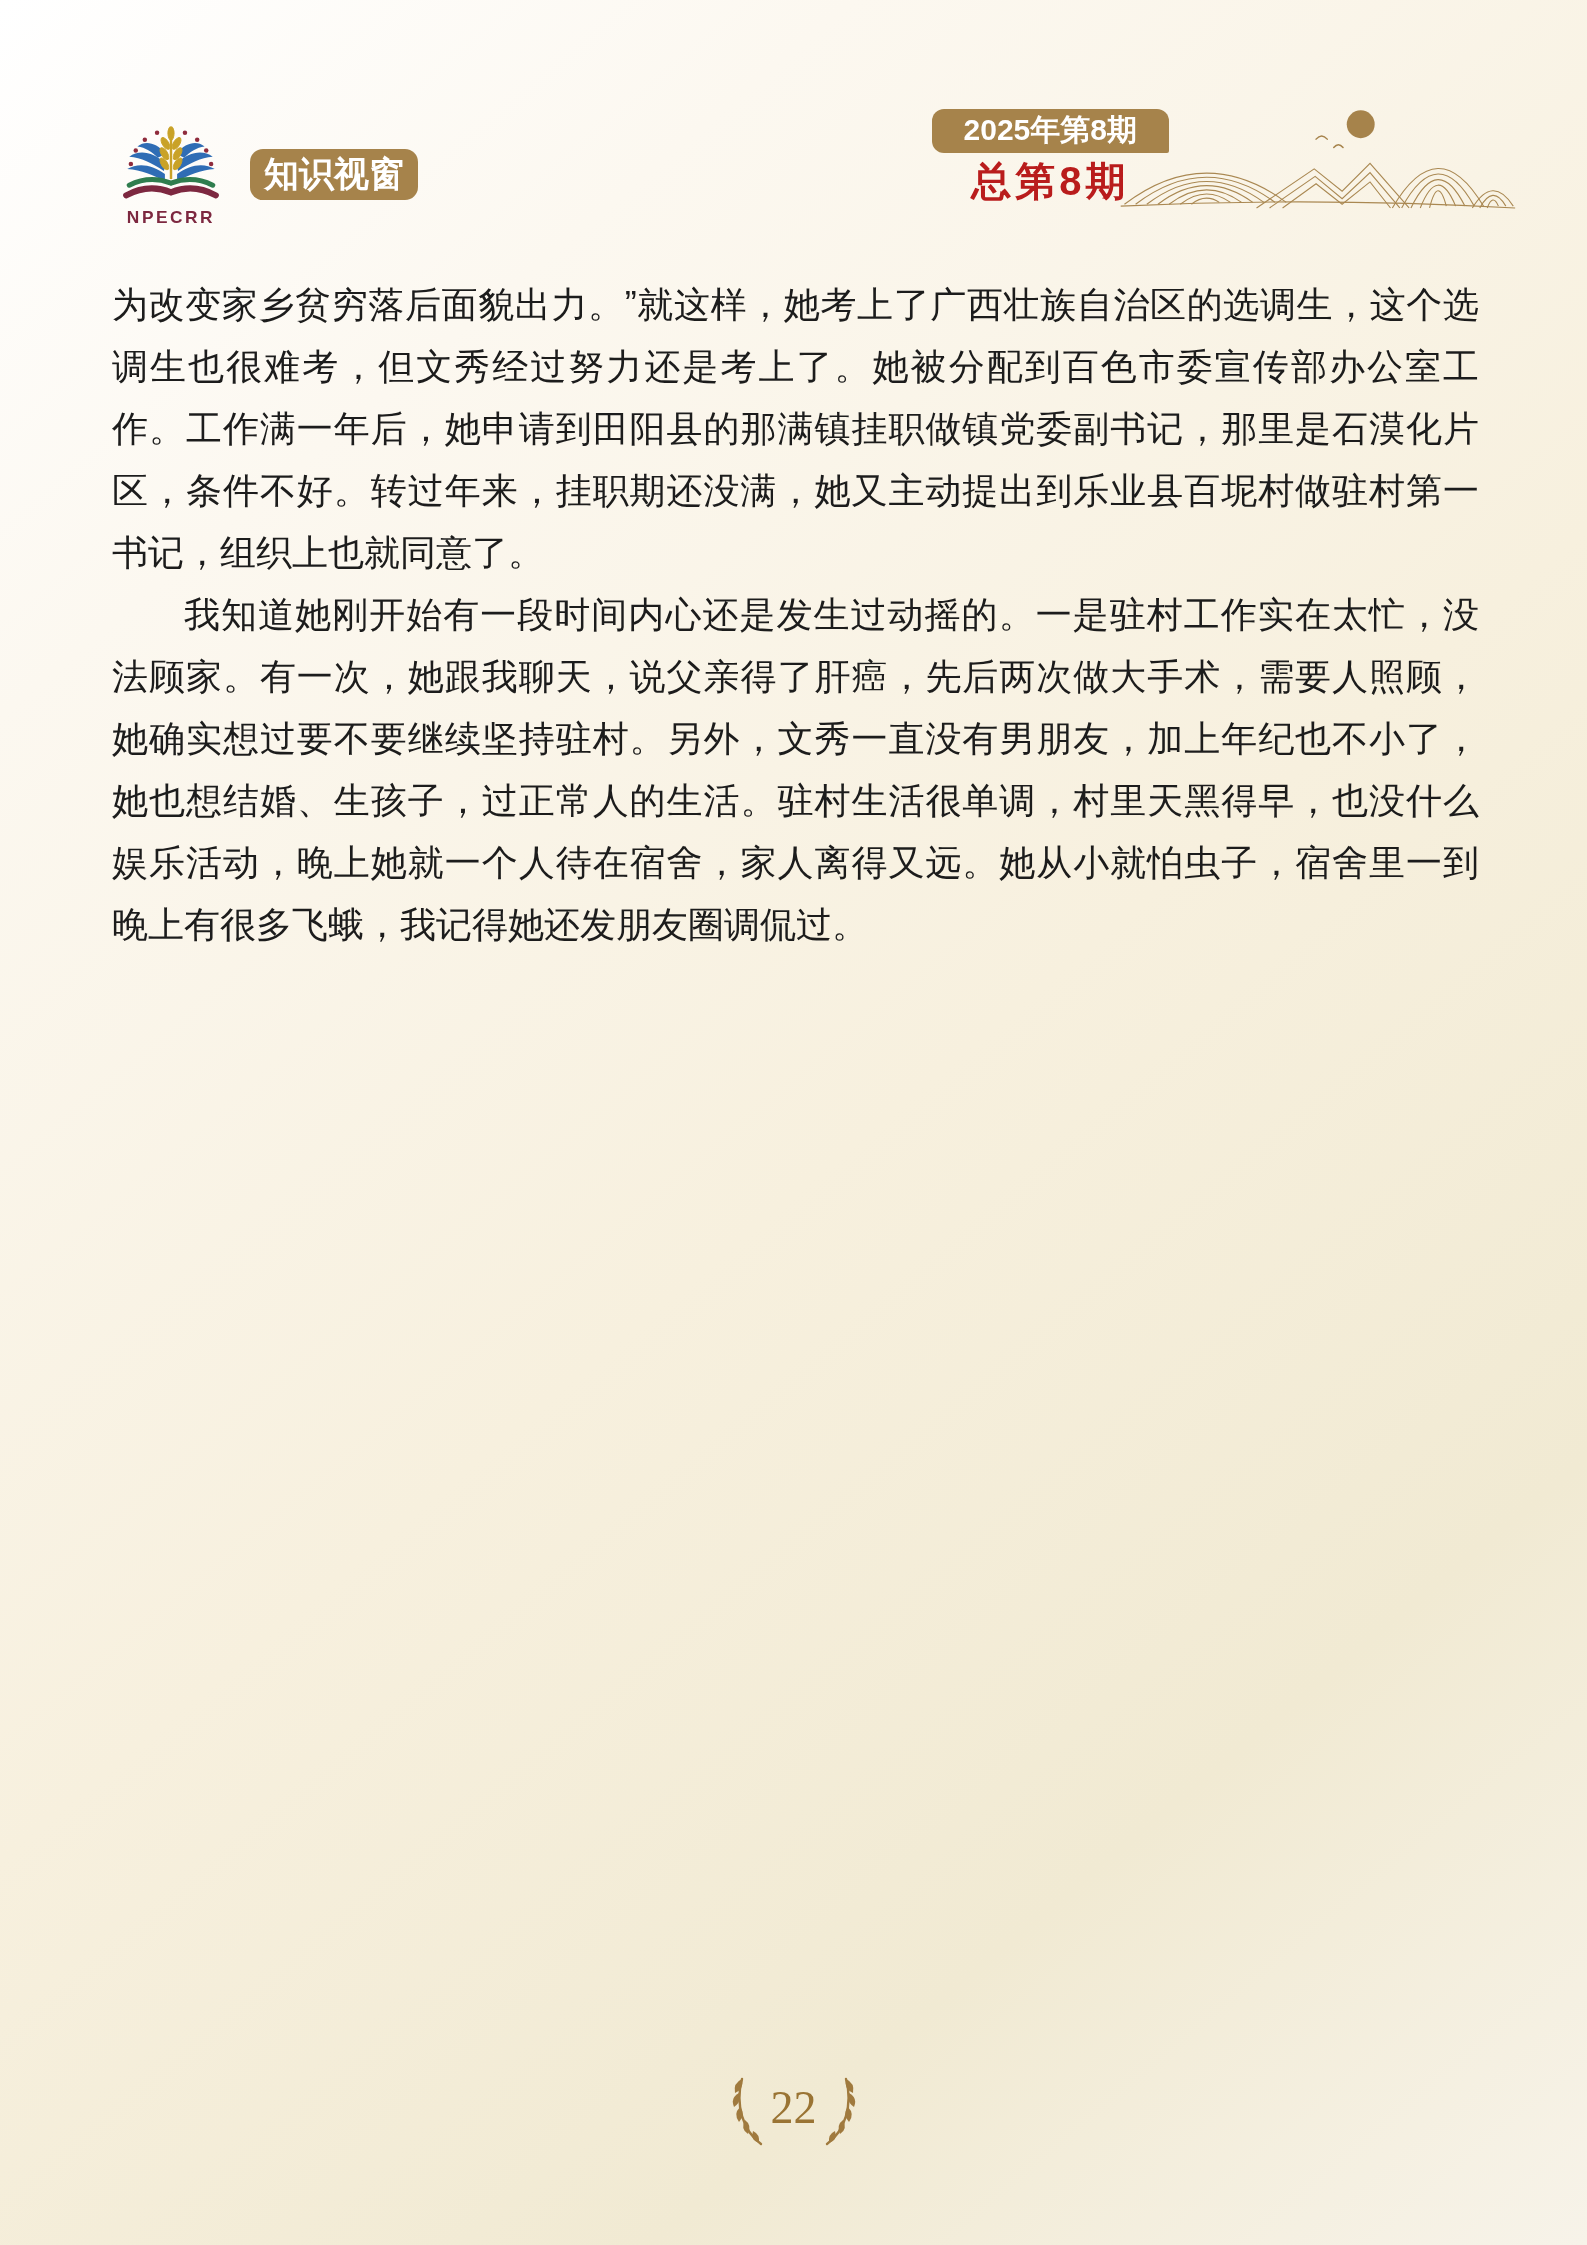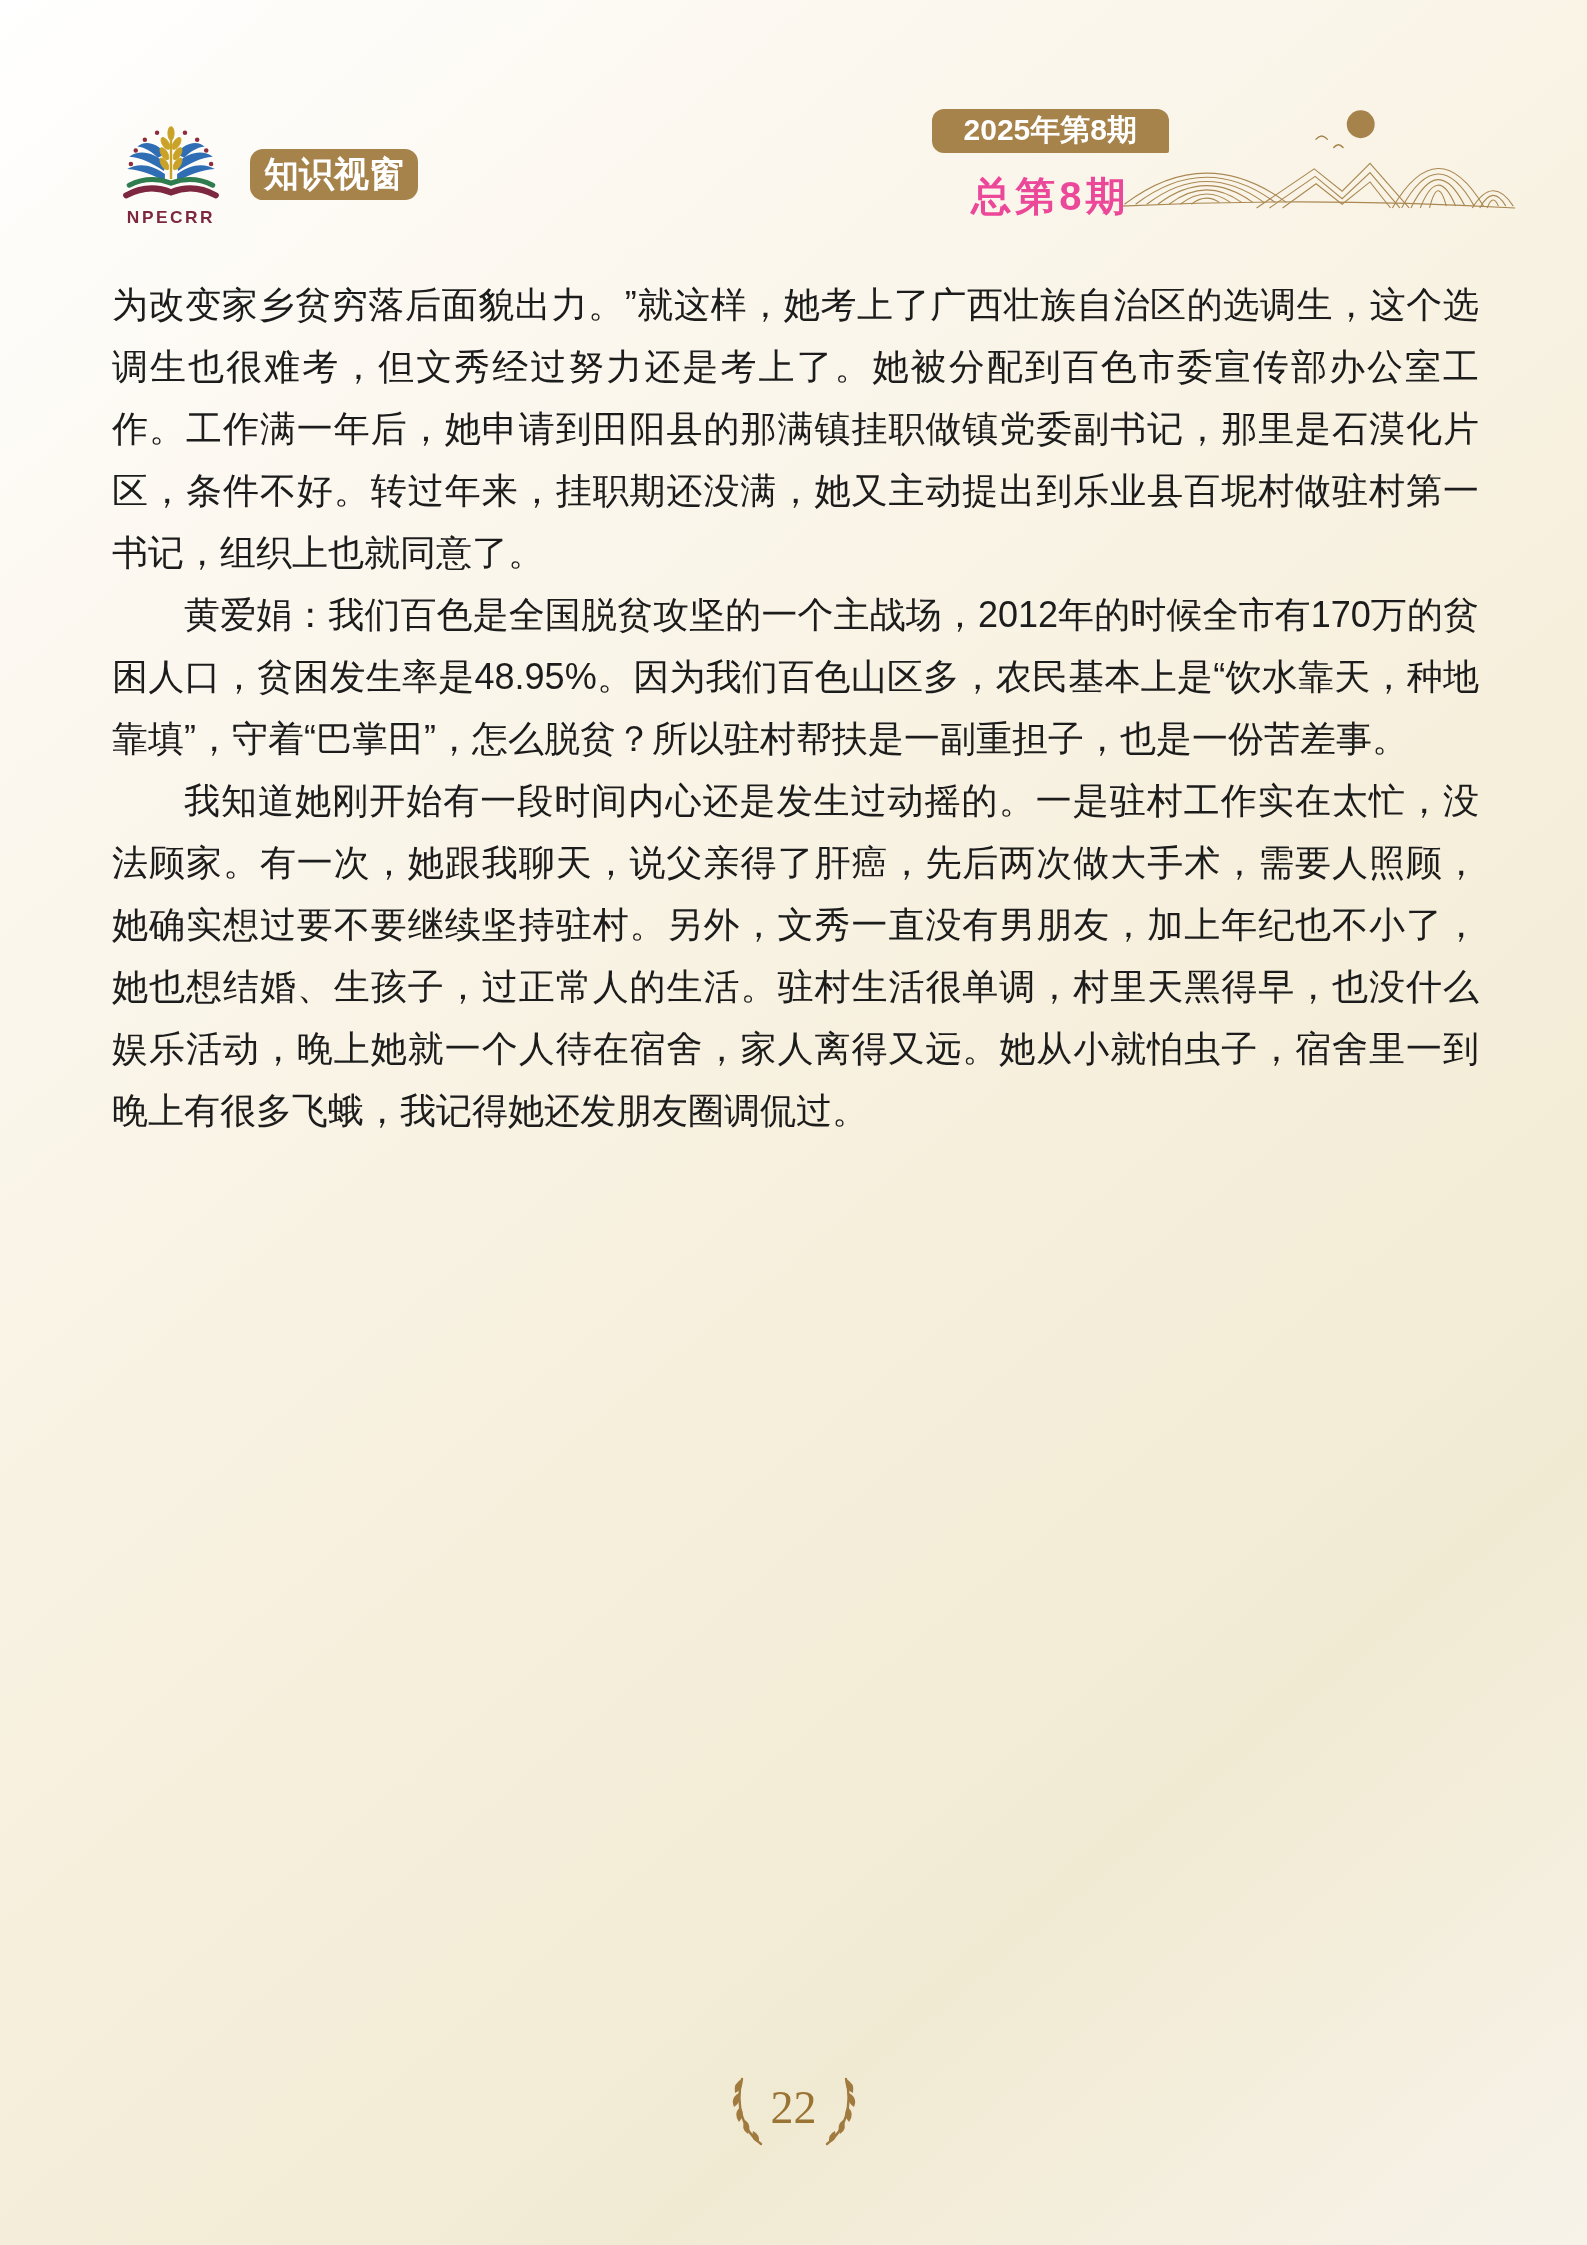--- a/index.html
+++ b/index.html
@@ -27,21 +27,21 @@
     background:#a6834b; color:#ffffff; font-size:35px; font-weight:bold;
     padding:7px 14px 9px; border-radius:13px; white-space:nowrap; line-height:1;
   }
   .header-right { display:flex; align-items:flex-start; position:relative; margin-top:-14px; }
   .issue { display:flex; flex-direction:column; align-items:center; z-index:2; }
   .issue-badge {
     background:#a6834b; color:#ffffff; font-size:30px; font-weight:bold;
     padding:6px 32px 8px; border-radius:12px 12px 2px 12px; white-space:nowrap; line-height:1;
   }
   .issue-total {
-    color:#ec4899; font-size:40px; font-weight:bold; letter-spacing:4px; margin-top:16px; white-space:nowrap;text-align:right;
+    color:#b91c1c; font-size:40px; font-weight:bold; letter-spacing:4px; margin-top:1px; white-space:nowrap;text-align:right;
   }
   .mountains-svg { margin-left:-52px; margin-top:-12px; z-index:1; }
 
   
   .article { padding:44px 108px 0 112px; }
   .body-para {
     font-size:36px; line-height:62px; text-align:justify; color:#1c1c1c;
     text-align-last:left;
   }
   .body-para.indent { text-indent:2em; }
@@ -153,21 +153,20 @@
           <path d="M398,118 Q404,102 410,116"></path>
 
           <path d="M4,116 Q215,106 428,118"></path>
         </g>
       </svg>
     </div>
   </header>
 
   <main class="article">
       <p class="body-para">为改变家乡贫穷落后面貌出力。”就这样，她考上了广西壮族自治区的选调生，这个选调生也很难考，但文秀经过努力还是考上了。她被分配到百色市委宣传部办公室工作。工作满一年后，她申请到田阳县的那满镇挂职做镇党委副书记，那里是石漠化片区，条件不好。转过年来，挂职期还没满，她又主动提出到乐业县百坭村做驻村第一书记，组织上也就同意了。</p>
-      <p class="body-para indent">黄爱娟：我们百色是全国脱贫攻坚的一个主战场，2012年的时候全市有170万的贫困人口，贫困发生率是48.95%。因为我们百色山区多，农民基本上是“饮水靠天，种地靠填”，守着“巴掌田”，怎么脱贫？所以驻村帮扶是一副重担子，也是一份苦差事。</p>
       <p class="body-para indent">我知道她刚开始有一段时间内心还是发生过动摇的。一是驻村工作实在太忙，没法顾家。有一次，她跟我聊天，说父亲得了肝癌，先后两次做大手术，需要人照顾，她确实想过要不要继续坚持驻村。另外，文秀一直没有男朋友，加上年纪也不小了，她也想结婚、生孩子，过正常人的生活。驻村生活很单调，村里天黑得早，也没什么娱乐活动，晚上她就一个人待在宿舍，家人离得又远。她从小就怕虫子，宿舍里一到晚上有很多飞蛾，我记得她还发朋友圈调侃过。</p>
     </main>
 
   <footer class="footer">
     <svg class="laurel" viewBox="0 0 34 72">
       <path d="M30,69 C12,56 4,30 11,4" stroke="#a07a3e" stroke-width="2.4" fill="none" stroke-linecap="round"></path>
       <g fill="#a07a3e">
         <path d="M11,4 Q2,8 4,18 Q13,14 11,4"></path>
         <path d="M8,18 Q-1,23 3,32 Q11,27 8,18"></path>
         <path d="M9,32 Q2,39 8,47 Q15,40 9,32"></path>

